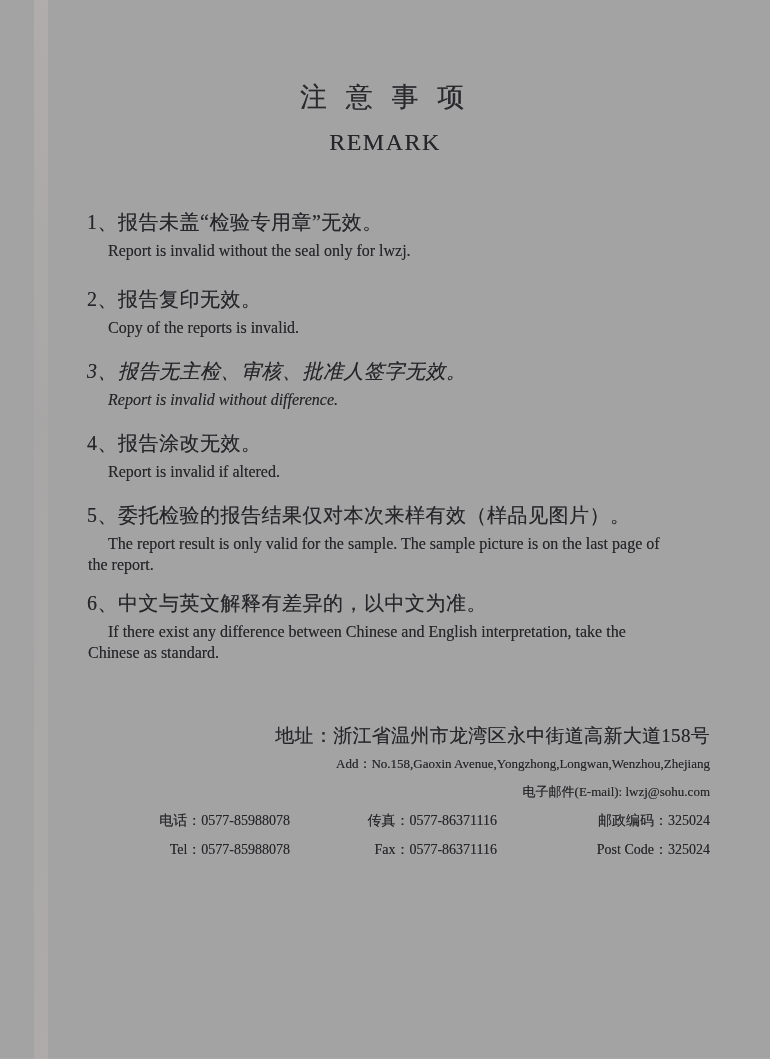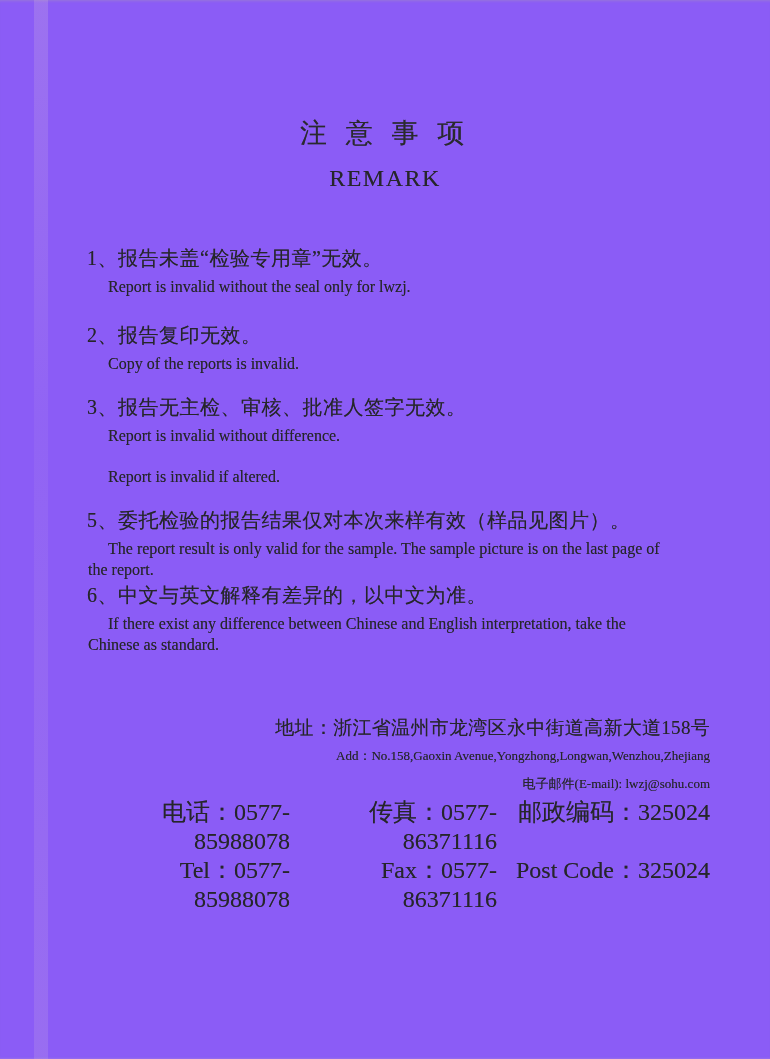--- a/index.html
+++ b/index.html
@@ -6,24 +6,24 @@
   html, body {
     width: 770px; height: 1059px;
     background: #ffffff;
     font-family: "Liberation Serif", "DejaVu Serif", serif;
     color: #26262a;
     overflow: hidden;
   }
   .page {
     position: relative;
     width: 770px; height: 1059px;
-    background: #8b5cf6;
+    background: #a3a3a3;
     box-shadow: inset 0 3px 3px -2px rgba(175,168,162,0.35),
                 inset 0 -2px 2px -1px rgba(200,195,190,0.18);
-    padding-top: 118px;
+    padding-top: 82px;
     text-shadow: 0 0 0.6px rgba(38,38,42,0.55);
   }
   
   .page::before {
     content: "";
     position: absolute; left: 34px; top: 0;
     width: 14px; height: 100%;
     background: linear-gradient(180deg, rgba(236,215,210,0.18), rgba(240,222,216,0.06) 40%, rgba(236,215,210,0.14));
     pointer-events: none;
   }
@@ -53,28 +53,28 @@
   .remark-item .en {
     font-size: 16px;
     line-height: 21px;
     margin-top: 4px;
     margin-left: 1px;
     text-indent: 20px;
     max-width: 590px;
   }
   .mt1 { margin-top: 53px; }
   .mt2 { margin-top: 25px; }
-  .mt3 { margin-top: 20px; }
+  .mt3 { margin-top: 20px; font-style: italic; }
   .mt4 { margin-top: 20px; }
   .mt5 { margin-top: 20px; }
-  .mt6 { margin-top: 2px; }
+  .mt6 { margin-top: 15px; }
   .footer { margin-top: 59px; margin-left: 90px; margin-right: 60px; text-align: right; }
   .f-line-cn { font-size: 19px; line-height: 28px; letter-spacing: 0.3px; }
   .f-line-en { font-size: 13px; line-height: 28px; }
-  .f-row { display: flex; font-size: 24px; line-height: 29px; }
+  .f-row { display: flex; font-size: 14px; line-height: 29px; }
   .f-cell-1 { width: 200px; }
   .f-cell-2 { width: 207px; }
   .f-cell-3 { flex: 1; }
 </style>
 </head>
 <body>
 
 <div class="page">
 
   <h1 class="title-cn">注 意 事 项</h1>
@@ -91,20 +91,21 @@
       <div class="cn"><span>2、</span><span>报告复印无效。</span></div>
       <p class="en">Copy of the reports is invalid.</p>
     </div>
 
     <div class="remark-item mt3">
       <div class="cn"><span>3、</span><span>报告无主检、审核、批准人签字无效。</span></div>
       <p class="en">Report is invalid without difference.</p>
     </div>
 
     <div class="remark-item mt4">
+      <div class="cn"><span>4、</span><span>报告涂改无效。</span></div>
       <p class="en">Report is invalid if altered.</p>
     </div>
 
     <div class="remark-item mt5">
       <div class="cn"><span>5、</span><span>委托检验的报告结果仅对本次来样有效（样品见图片）。</span></div>
       <p class="en">The report result is only valid for the sample. The sample picture is on the last page of the report.</p>
     </div>
 
     <div class="remark-item mt6">
       <div class="cn"><span>6、</span><span>中文与英文解释有差异的，以中文为准。</span></div>

